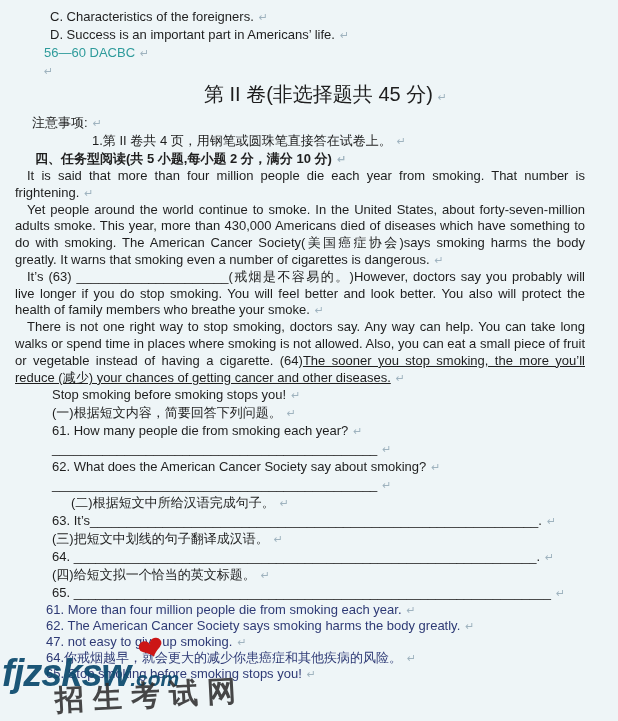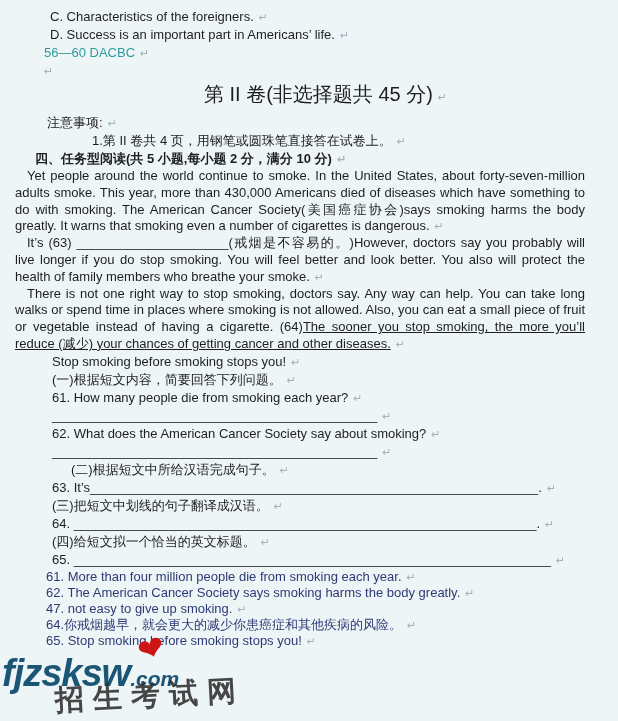--- a/index.html
+++ b/index.html
@@ -9,21 +9,21 @@
     font-family:"Liberation Sans","DejaVu Sans",sans-serif;
     font-size:13px;
   }
   .content{padding:8px 14px 0 15px;}
   .line{line-height:17px;white-space:nowrap;}
   .pm{color:#9fb3bf;font-size:11px;margin-left:5px;}
   .opt{margin-left:35px;}
   .key{margin-left:29px;color:#2e9b9b;}
   .blankline{margin-left:29px;height:17px;}
   .heading{font-size:20px;line-height:27px;text-align:center;padding-left:32px;margin:2px 0 3px 0;white-space:nowrap;font-weight:500;}
-  .notes-title{margin-left:32px;}
+  .notes-title{margin-left:17px;}
   .note{margin-left:77px;}
   .sec-title{margin-left:20px;font-weight:bold;}
   .instr{margin-left:13px;}
   .para{width:570px;text-align:justify;text-indent:12px;line-height:16.8px;margin:0;}
   .ul{text-decoration:underline;}
   .tline{margin-left:37px;}
   .t2{margin-left:56px;}
   .stopline{margin-left:37px;}
   .ans{margin-left:31px;color:#2e3a75;line-height:16px;white-space:nowrap;}
   
@@ -58,20 +58,21 @@
     <div class="line key"><span>56—60 DACBC</span><span class="pm">↵</span></div>
     <div class="line blankline"><span class="pm" style="margin-left:0">↵</span></div>
 
     <div class="heading"><span>第 II 卷(非选择题共 45 分)</span><span class="pm">↵</span></div>
 
     <div class="line notes-title"><span>注意事项:</span><span class="pm">↵</span></div>
     <div class="line note"><span>1.第 II 卷共 4 页，用钢笔或圆珠笔直接答在试卷上。</span><span class="pm">↵</span></div>
 
     <div class="line sec-title"><span>四、任务型阅读(共 5 小题,每小题 2 分，满分 10 分)</span><span class="pm">↵</span></div>
 
+    <p class="para"><span>It is said that more than four million people die each year from smoking. That number is frightening.</span><span class="pm">↵</span></p>
     <p class="para"><span>Yet people around the world continue to smoke. In the United States, about forty-seven-million adults smoke. This year, more than 430,000 Americans died of diseases which have something to do with smoking. The American Cancer Society(美国癌症协会)says smoking harms the body greatly. It warns that smoking even a number of cigarettes is dangerous.</span><span class="pm">↵</span></p>
     <p class="para"><span>It’s (63) _____________________(戒烟是不容易的。)However, doctors say you probably will live longer if you do stop smoking. You will feel better and look better. You also will protect the health of family members who breathe your smoke.</span><span class="pm">↵</span></p>
     <p class="para"><span>There is not one right way to stop smoking, doctors say. Any way can help. You can take long walks or spend time in places where smoking is not allowed. Also, you can eat a small piece of fruit or vegetable instead of having a cigarette. (64)</span><span class="ul">The sooner you stop smoking, the more you’ll reduce (减少) your chances of getting cancer and other diseases.</span><span class="pm">↵</span></p>
     <div class="line stopline"><span>Stop smoking before smoking stops you!</span><span class="pm">↵</span></div>
 
     <div class="line tline"><span>(一)根据短文内容，简要回答下列问题。</span><span class="pm">↵</span></div>
     <div class="line tline"><span>61. How many people die from smoking each year?</span><span class="pm">↵</span></div>
     <div class="line tline"><span>_____________________________________________</span><span class="pm">↵</span></div>
     <div class="line tline"><span>62. What does the American Cancer Society say about smoking?</span><span class="pm">↵</span></div>
     <div class="line tline"><span>_____________________________________________</span><span class="pm">↵</span></div>

